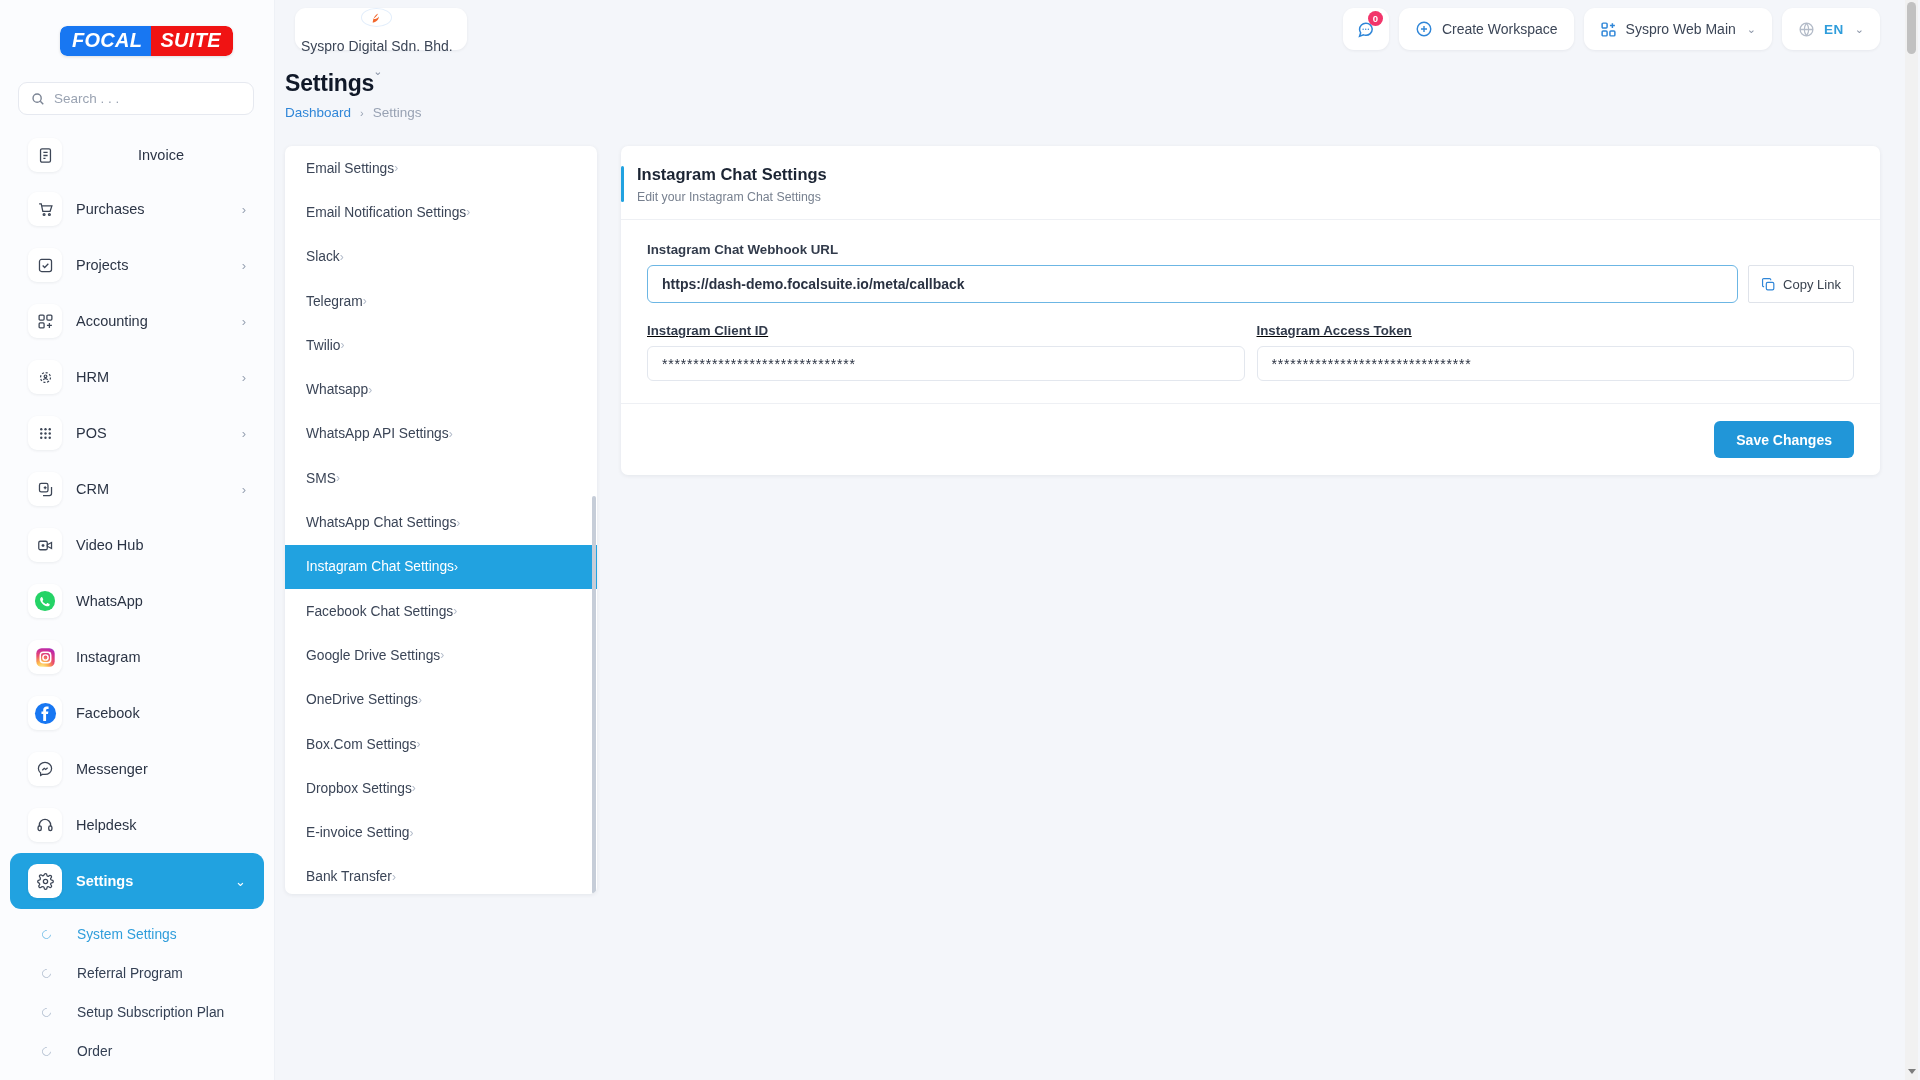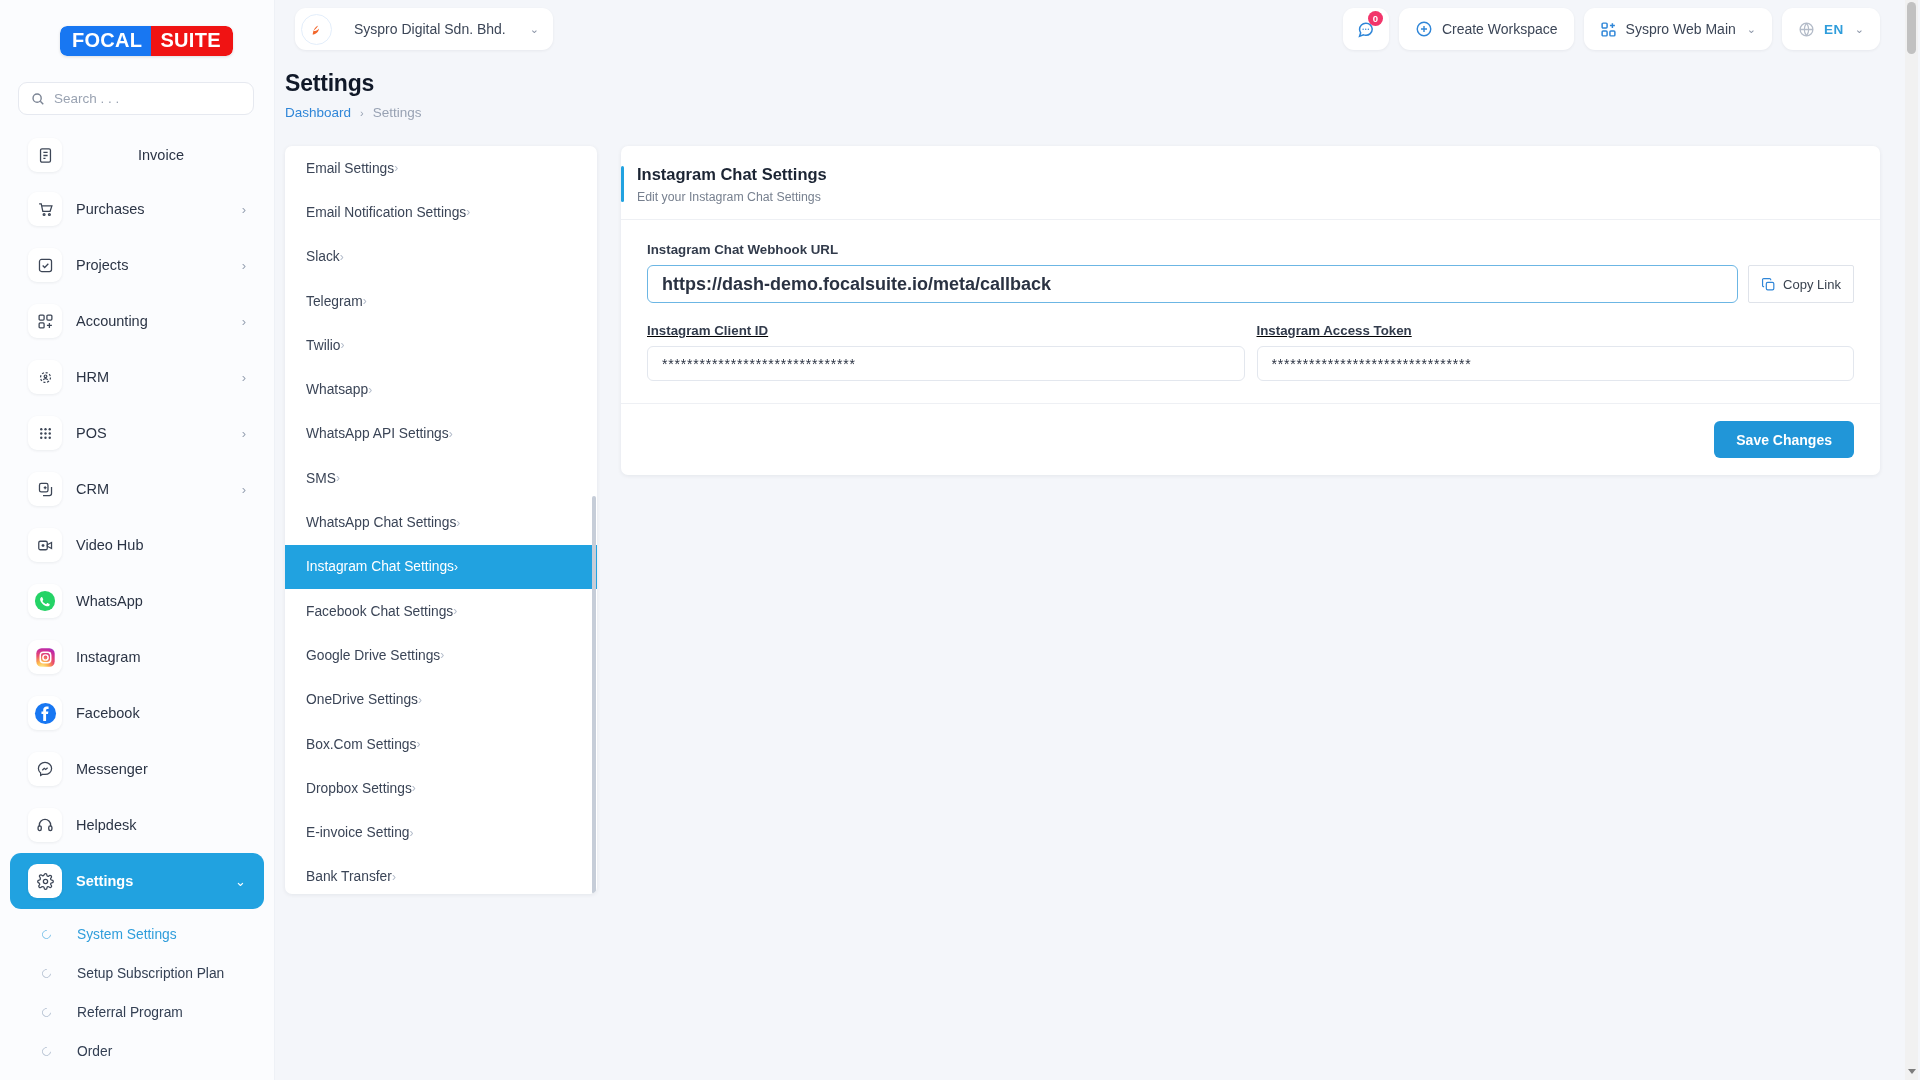--- a/index.html
+++ b/index.html
@@ -13,21 +13,21 @@
 
   
   .sidebar {
     width: 275px; height: 1080px;
     background: #fbfcfe;
     border-right: 1px solid #eef1f6;
     position: relative;
     flex: 0 0 275px;
     overflow: hidden;
   }
-  .logo-wrap { height: 82px; display: flex; align-items: center; padding-left: 60px; }
+  .logo-wrap { height: 82px; display: flex; align-items: center; padding-left: 60px; font-style: italic; }
   .logo {
     display: inline-flex; border-radius: 7px; overflow: hidden;
     font-weight: 700; font-size: 20px; letter-spacing: .3px;
     box-shadow: 0 1px 3px rgba(0,0,0,.12);
   }
   .logo .l-a { background: #1877f2; color: #fff; padding: 3px 9px 4px 12px; border-radius: 7px 0 0 7px; }
   .logo .l-b { background: #f01313; color: #fff; padding: 3px 12px 4px 9px; border-radius: 0 7px 7px 0; }
 
   .search-box {
     margin: 0 20px 14px 18px; height: 33px;
@@ -77,21 +77,21 @@
   .topbar {
     height: 58px; display: flex; align-items: center;
     padding: 0 40px 0 20px; gap: 10px;
   }
   .pill {
     background: #fff; border-radius: 11px; height: 42px;
     display: flex; align-items: center; gap: 9px; padding: 0 16px;
     box-shadow: 0 1px 3px rgba(16,24,40,.06);
     font-size: 14px; color: #3c4657; cursor: pointer; white-space: nowrap;
   }
-  .ws-pill { padding: 0 14px 0 6px; gap: 22px; }
+  .ws-pill { padding: 0 14px 0 6px; gap: 11px; flex-direction: column; }
   .ws-avatar {
     width: 31px; height: 31px; border-radius: 50%;
     background: #fff; border: 1px solid #e3eefb;
     display: flex; align-items: center; justify-content: center;
   }
   .spacer { flex: 1; }
   .icon-btn {
     width: 46px; height: 42px; background: #fff; border-radius: 11px;
     display: flex; align-items: center; justify-content: center;
     box-shadow: 0 1px 3px rgba(16,24,40,.06); position: relative; cursor: pointer;
@@ -144,21 +144,21 @@
   .panel-head { padding: 19px 0 15px 0; border-bottom: 1px solid #eef0f4; display: flex; }
   .accent-bar { width: 3px; background: #21a2e0; border-radius: 2px; margin: 1px 13px 2px 0; }
   .panel-title { font-size: 16.5px; font-weight: 700; color: #1b2433; }
   .panel-sub { font-size: 12.3px; color: #77808f; margin-top: 6px; }
   .panel-body { padding: 22px 26px 0 26px; }
   .fld-label { font-size: 13.3px; font-weight: 700; color: #323b4b; margin-bottom: 8px; }
   .url-row { display: flex; gap: 10px; align-items: stretch; }
   .url-input {
     flex: 1; height: 38px; border: 1px solid #6cb6e4; border-radius: 6px;
     padding: 12px 14px; font-family: "Liberation Sans", sans-serif;
-    font-size: 18px; font-weight: 700; color: #2a3242; outline: none; background: #fff;
+    font-size: 14px; font-weight: 700; color: #2a3242; outline: none; background: #fff;
   }
   .copy-btn {
     width: 106px; height: 38px; border: 1px solid #dfe3ea; border-radius: 2px;
     background: #fff; display: flex; align-items: center; justify-content: center; gap: 7px;
     font-size: 13px; color: #39424f; cursor: pointer;
     font-family: "Liberation Sans", sans-serif;
   }
   .two-col { display: flex; gap: 12px; margin-top: 20px; text-decoration: underline; }
   .col { flex: 1; }
   .masked-input {
@@ -390,25 +390,25 @@
         <span class="lbl">Settings</span>
         <span class="chev">⌄</span>
       </div>
 
       <div class="subnav-item active" style="margin-top:6px;">
         <span class="dot"></span>
         <span>System Settings</span>
       </div>
       <div class="subnav-item">
         <span class="dot"></span>
-        <span>Setup Subscription Plan</span>
+        <span>Referral Program</span>
       </div>
       <div class="subnav-item">
         <span class="dot"></span>
-        <span>Referral Program</span>
+        <span>Setup Subscription Plan</span>
       </div>
       <div class="subnav-item">
         <span class="dot"></span>
         <span>Order</span>
       </div>
     </div>
   </aside>
 
   <div class="main">
 

